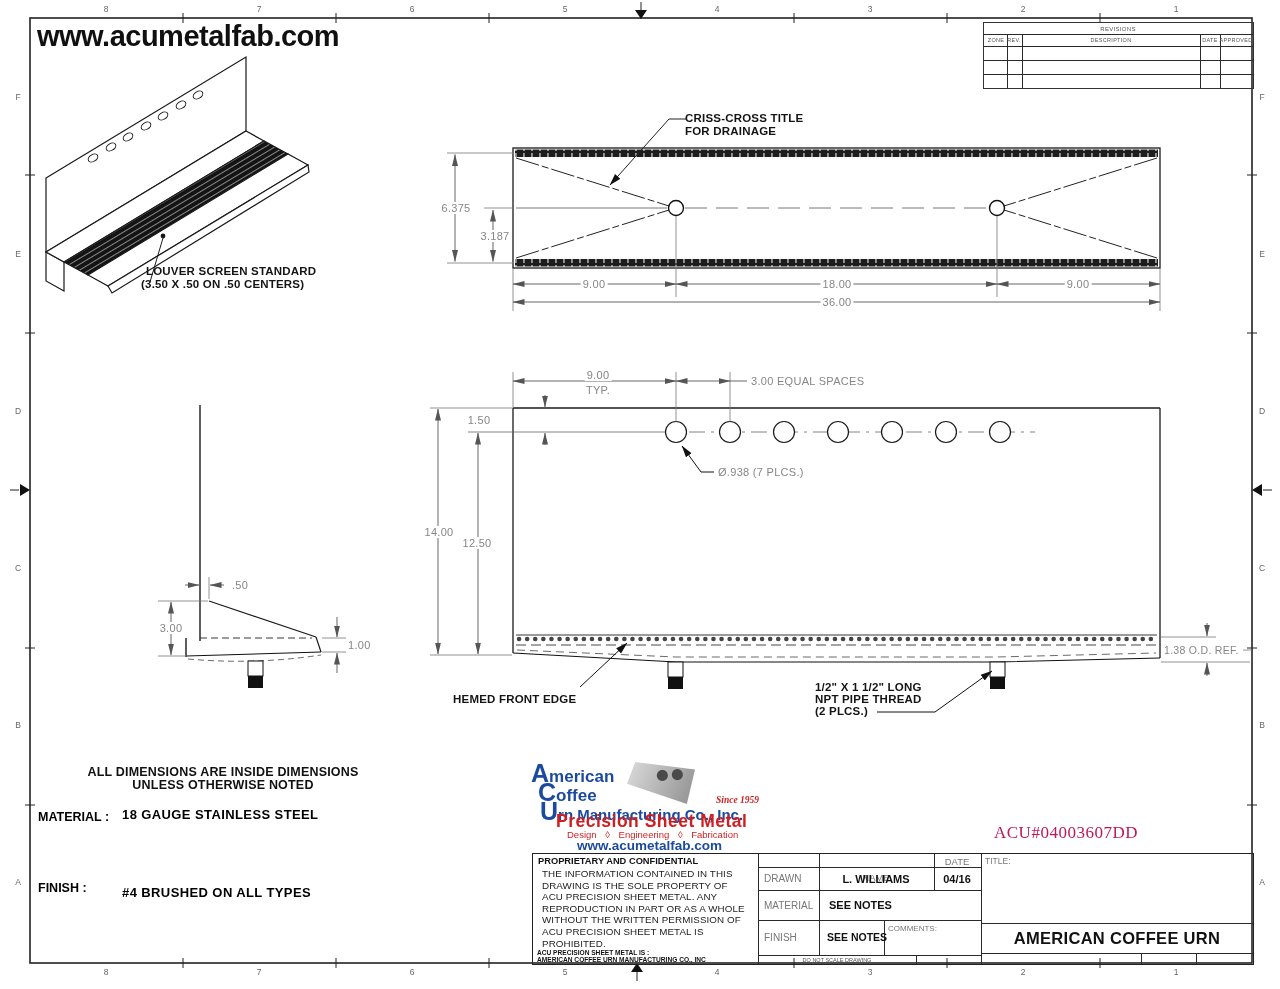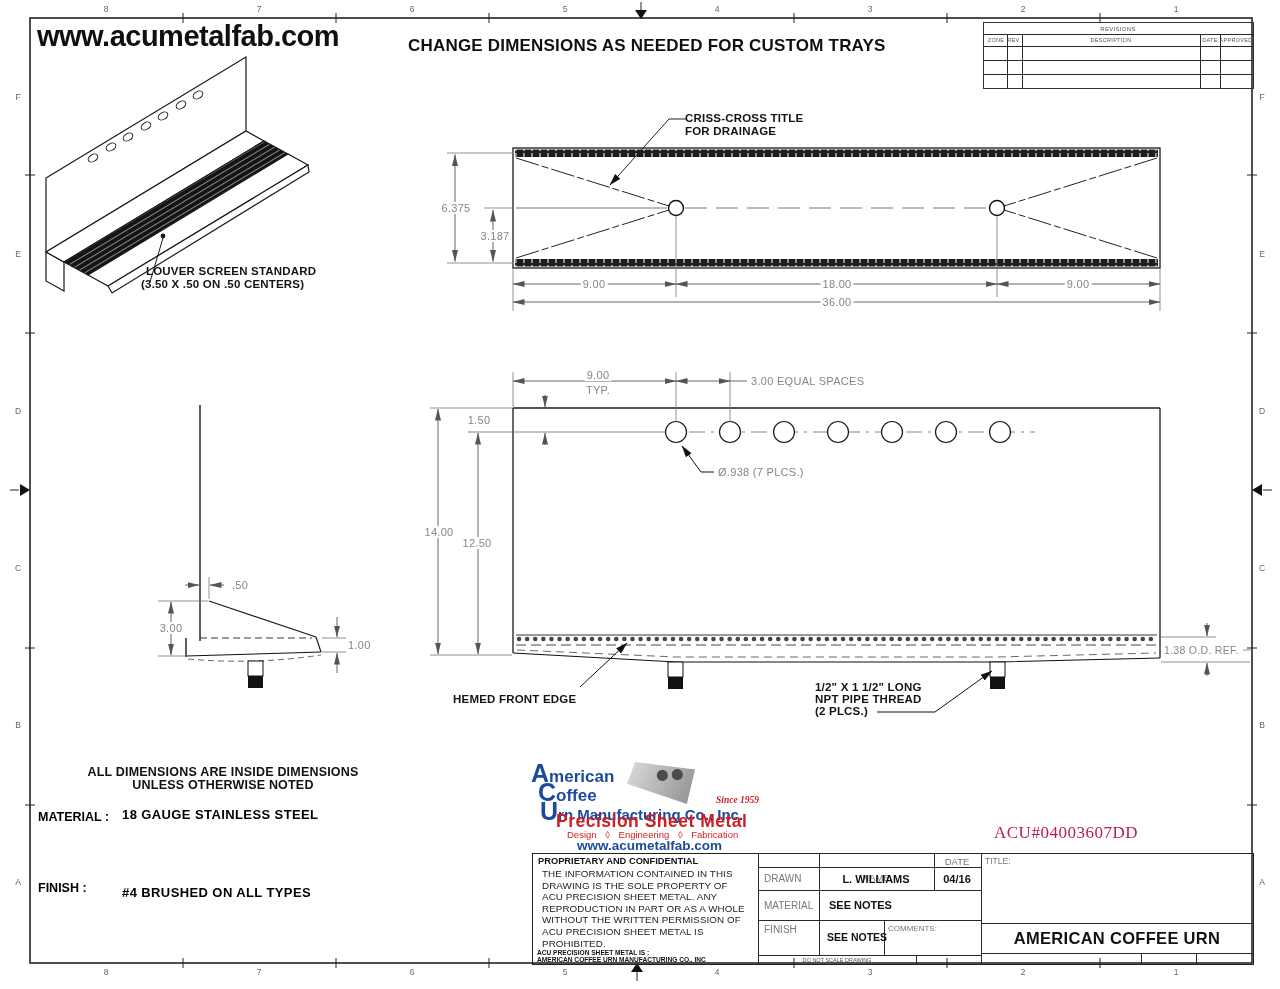--- a/index.html
+++ b/index.html
@@ -221,21 +221,20 @@
       <line x1="185" y1="585" x2="199" y2="585" marker-end="url(#ah)"></line>
       <line x1="224" y1="585" x2="210" y2="585" marker-end="url(#ah)"></line>
       <line x1="171" y1="602" x2="171" y2="655" marker-start="url(#ah)" marker-end="url(#ah)"></line>
       <line x1="337" y1="617" x2="337" y2="637" marker-end="url(#ah)"></line>
       <line x1="337" y1="673" x2="337" y2="653" marker-end="url(#ah)"></line>
     </g>
   </g>
 </svg>
 
 <span class="abs site" style="left:37px;top:20px;">www.acumetalfab.com</span>
-<span class="abs heading" style="left:408px;top:36px;">CHANGE DIMENSIONS AS NEEDED FOR CUSTOM TRAYS</span>
 
 <div class="abs" style="left:983px;top:22px;width:269px;height:65px;border:1px solid #333;">
   <div class="ln" style="left:0;top:11px;width:269px;height:1px;"></div>
   <div class="ln" style="left:0;top:23px;width:269px;height:1px;"></div>
   <div class="ln" style="left:0;top:37px;width:269px;height:1px;"></div>
   <div class="ln" style="left:0;top:51px;width:269px;height:1px;"></div>
   <div class="ln" style="left:23px;top:11px;width:1px;height:54px;"></div>
   <div class="ln" style="left:38px;top:11px;width:1px;height:54px;"></div>
   <div class="ln" style="left:216px;top:11px;width:1px;height:54px;"></div>
   <div class="ln" style="left:236px;top:11px;width:1px;height:54px;"></div>
@@ -354,21 +353,21 @@
   <span class="abs" style="left:4px;top:95px;font-weight:bold;font-size:6.6px;color:#111;">ACU PRECISION SHEET METAL IS :</span>
   <span class="abs" style="left:4px;top:102px;font-weight:bold;font-size:6.6px;color:#111;">AMERICAN COFFEE URN MANUFACTURING CO., INC</span>
 
   <span class="lbl ctr" style="left:343px;top:7px;font-size:9.5px;margin-top:16px;">NAME</span>
   <span class="lbl ctr" style="left:424px;top:7px;font-size:9.5px;">DATE</span>
   <span class="lbl" style="left:231px;top:19px;">DRAWN</span>
   <span class="val ctr" style="left:343px;top:25px;">L. WILLIAMS</span>
   <span class="val ctr" style="left:424px;top:25px;">04/16</span>
   <span class="lbl" style="left:231px;top:46px;">MATERIAL</span>
   <span class="val" style="left:296px;top:45px;">SEE NOTES</span>
-  <span class="lbl" style="left:231px;top:70px;">FINISH</span>
+  <span class="lbl" style="left:231px;top:78px;">FINISH</span>
   <span class="val" style="left:294px;top:77px;font-size:10.5px;">SEE NOTES</span>
   <span class="lbl" style="left:355px;top:70px;font-size:8px;">COMMENTS:</span>
   <span class="lbl ctr" style="left:304px;top:106px;font-size:5.5px;color:#555;">DO NOT SCALE DRAWING</span>
 
   <span class="lbl" style="left:452px;top:2px;font-size:8.5px;">TITLE:</span>
   <div class="abs" style="left:448px;top:69px;width:272px;height:30px;line-height:30px;text-align:center;font-weight:bold;font-size:16.5px;letter-spacing:.3px;color:#111;">AMERICAN COFFEE URN</div>
 </div>
 
 </div>
 

